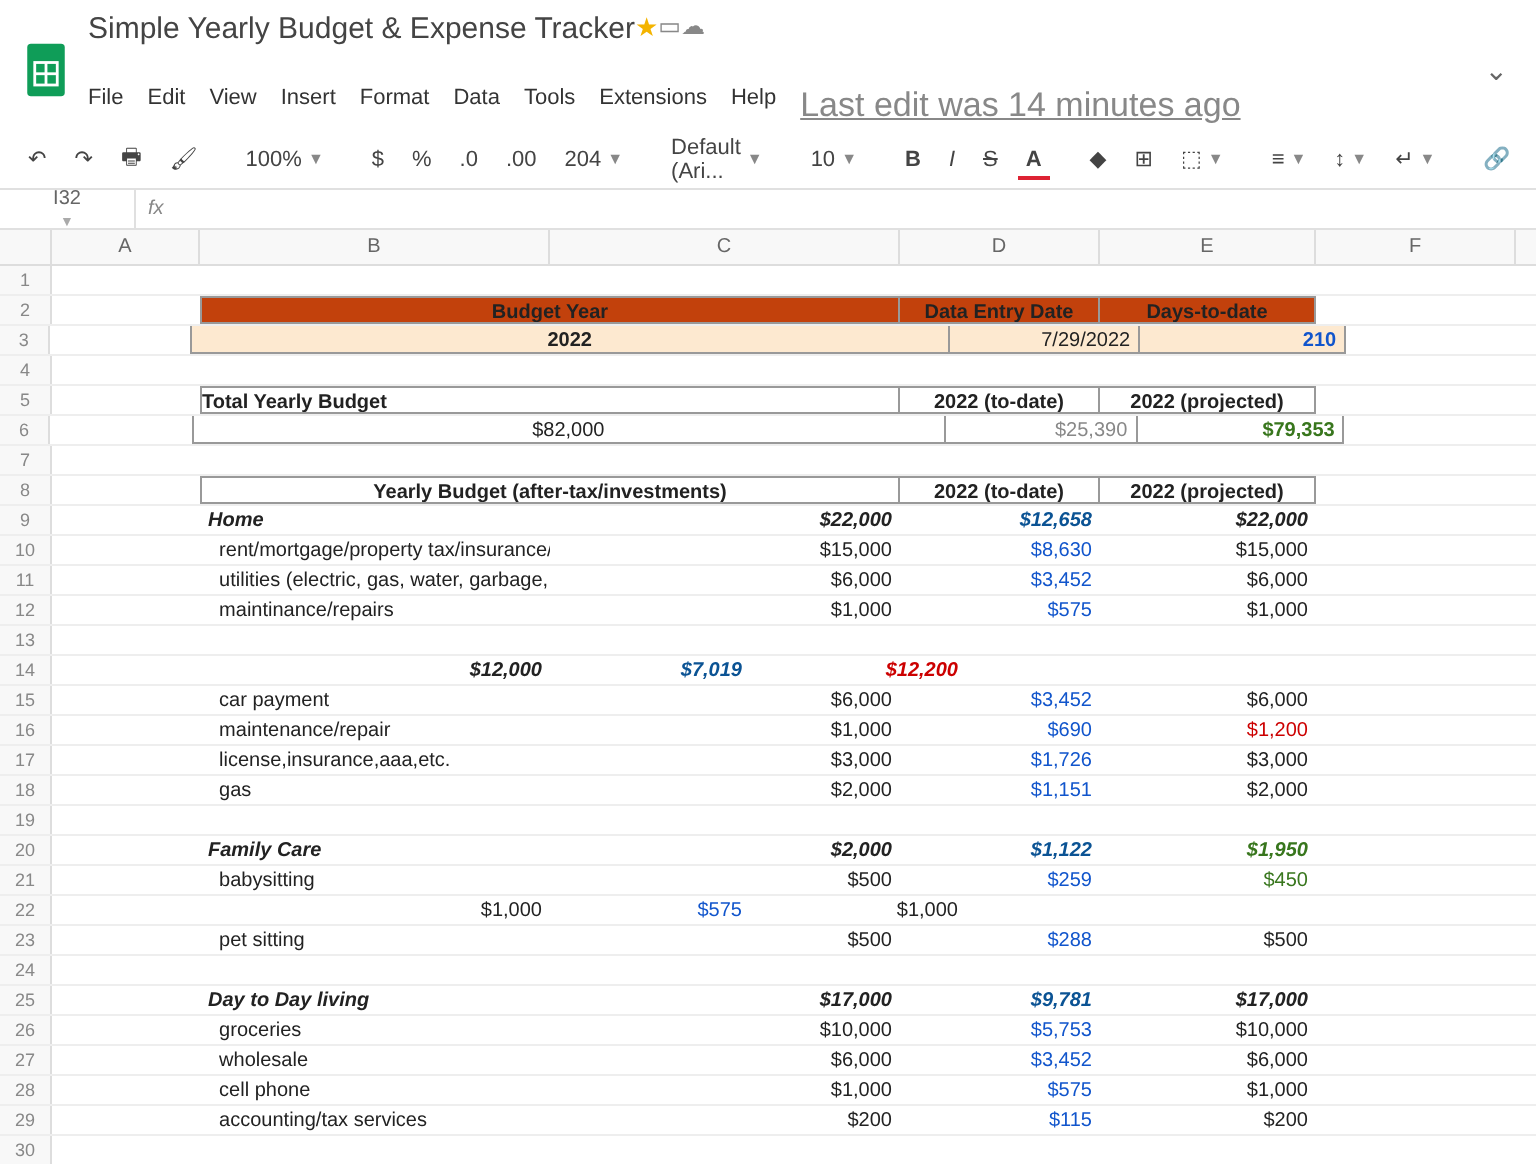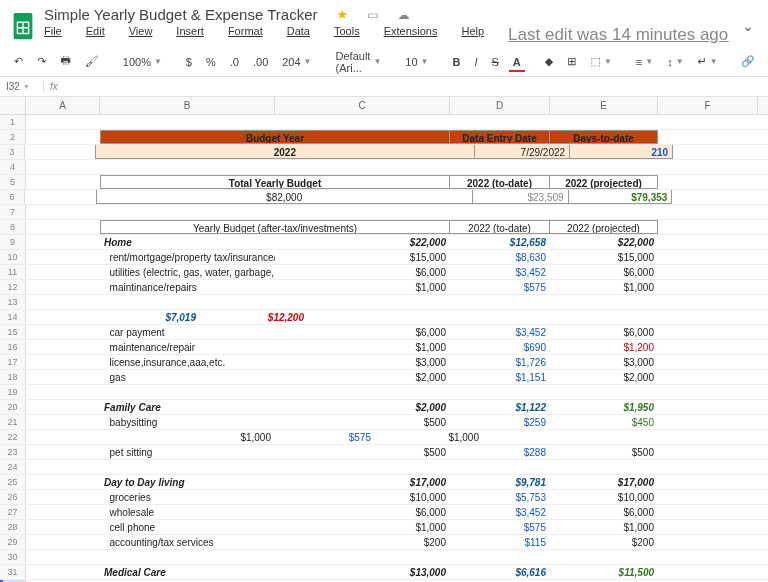--- a/index.html
+++ b/index.html
@@ -1,39 +1,39 @@
 <!DOCTYPE html>
 <html><head>
 <meta charset="utf-8">
 <style>
 * { box-sizing: border-box; margin: 0; padding: 0; }
 body { font-family: Arial, sans-serif; font-size: 11px; background: #fff; color: #222; width: 768px; height: 582px; overflow: hidden; position: relative; }
 .header { display: flex; align-items: center; padding: 6px 10px 2px 10px; gap: 8px; }
 .logo { width: 26px; height: 34px; display: flex; align-items: center; justify-content: center; }
 .logo svg { width: 24px; height: 30px; }
 .title-area { flex: 1; }
-.title-row { display: flex; align-items: center; gap: 19px; }
+.title-row { display: flex; align-items: flex-start; gap: 0; }
 .doc-title { font-size: 15px; color: #444; }
 .title-icon { color: #888; font-size: 12px; }
 .star { color: #f4b400; font-size: 13px; }
-.menu-bar { display: flex; gap: 24px; font-size: 11px; color: #333; margin-top: 2px; text-decoration: underline; }
+.menu-bar { display: flex; gap: 12px; font-size: 11px; color: #333; margin-top: 20px; }
 .menu-bar span { cursor: pointer; }
 .last-edit { color: #888; text-decoration: underline; font-size: 17px; }
 .arrow-icon { color: #666; font-size: 14px; padding: 0 4px; }
 
 .toolbar { display: flex; align-items: center; gap: 6px; padding: 4px 10px; border-bottom: 1px solid #e0e0e0; font-size: 11px; color: #444; height: 30px; }
 .tb-sep { width: 1px; height: 16px; background: #ddd; margin: 0 2px; }
 .tb-btn { padding: 2px 4px; cursor: pointer; display: flex; align-items: center; gap: 2px; }
 .tb-select { display: flex; align-items: center; gap: 3px; padding: 2px 4px; }
 .tb-select .chev { font-size: 8px; color: #888; }
 .color-A { position: relative; font-weight: bold; }
 .color-A::after { content: ''; position: absolute; bottom: -2px; left: 0; right: 0; height: 2px; background: #d23; }
 
 .namebox-row { display: flex; align-items: center; border-bottom: 1px solid #e0e0e0; height: 20px; font-size: 10px; }
-.namebox { width: 44px; padding: 0 6px; color: #666; border-right: 1px solid #e0e0e0; display: flex; align-items: center; gap: 3px; }
+.namebox { width: 68px; padding: 0 6px; color: #666; border-right: 1px solid #e0e0e0; display: flex; align-items: center; gap: 3px; flex-direction: column; }
 .fx { color: #888; font-style: italic; padding: 0 6px; }
 
 .grid { position: relative; }
 .col-headers { display: flex; height: 18px; background: #f8f8f8; border-bottom: 1px solid #ddd; font-size: 10px; color: #666; }
 .row-hdr { width: 26px; text-align: center; border-right: 1px solid #ddd; line-height: 18px; background: #f8f8f8; }
 .ch { border-right: 1px solid #ddd; text-align: center; line-height: 18px; }
 .ch-A { width: 74px; }
 .ch-B { width: 175px; }
 .ch-C { width: 175px; }
 .ch-D { width: 100px; }
@@ -48,23 +48,23 @@
 .cB { width: 175px; padding: 0 4px; }
 .cC { width: 175px; padding: 0 4px; }
 .cD { width: 100px; padding: 0 4px; text-align: right; }
 .cE { width: 108px; padding: 0 4px; text-align: right; }
 .cF { width: 100px; }
 .cell { line-height: 15px; white-space: nowrap; overflow: hidden; }
 
 .hdr-box { background: #c2410c; font-weight: bold; text-align: center; border: 1px solid #999; border-left: none; height: 100%; }
 .hdr-val { background: #fde9d0; text-align: center; border: 1px solid #999; border-left: none; border-top: none; height: 100%; }
 .box-l { border-left: 1px solid #999 !important; }
-.tot-box { font-weight: bold; text-align: center; border: 1px solid #999; border-left: none; height: 100%; }
+.tot-box { font-weight: bold; border: 1px solid #999; border-left: none; height: 100%; }
 .tot-val { text-align: center; border: 1px solid #999; border-left: none; border-top: none; height: 100%; }
-.sec-hdr { font-weight: normal; text-align: center; border: 1px solid #999; border-left: none; height: 100%; }
+.sec-hdr { font-weight: bold; text-align: center; border: 1px solid #999; border-left: none; height: 100%; }
 
 .bold { font-weight: bold; }
 .ital { font-style: italic; }
 .blue { color: #1155cc; }
 .navy { color: #0b5394; }
 .green { color: #38761d; }
 .red { color: #c00; }
 .gray { color: #888; }
 .rt { text-align: right; }
 .ctr { text-align: center; }
@@ -213,21 +213,21 @@
         <div class="cell cA"></div>
         <div class="cell tot-box box-l bc-span" style="width: 350px;">Total Yearly Budget</div>
         <div class="cell tot-box cD ctr">2022 (to-date)</div>
         <div class="cell tot-box cE ctr">2022 (projected)</div>
         <div class="cell cF"></div>
       </div>
       <div class="row">
         <div class="rn">6</div>
         <div class="cell cA"></div>
         <div class="cell tot-val box-l bc-span" style="width: 394px;">$82,000</div>
-        <div class="cell tot-val cD rt gray">$23,509</div>
+        <div class="cell tot-val cD rt gray">$25,390</div>
         <div class="cell tot-val cE rt bold green">$79,353</div>
         <div class="cell cF"></div>
       </div>
       <div class="row">
         <div class="rn">7</div>
         <div class="cell cA"></div>
         <div class="cell cB"></div>
         <div class="cell cC"></div>
         <div class="cell cD"></div>
         <div class="cell cE"></div>
@@ -282,20 +282,21 @@
         <div class="cell cA"></div>
         <div class="cell cB"></div>
         <div class="cell cC"></div>
         <div class="cell cD"></div>
         <div class="cell cE"></div>
         <div class="cell cF"></div>
       </div>
       <div class="row">
         <div class="rn">14</div>
         <div class="cell cA"></div>
+        <div class="cell cC bold ital rt">$12,000</div>
         <div class="cell cD bold ital navy">$7,019</div>
         <div class="cell cE bold ital red">$12,200</div>
         <div class="cell cF"></div>
       </div>
       <div class="row">
         <div class="rn">15</div>
         <div class="cell cA"></div>
         <div class="cell cB">&nbsp;&nbsp;car payment</div>
         <div class="cell cC rt">$6,000</div>
         <div class="cell cD blue">$3,452</div>

